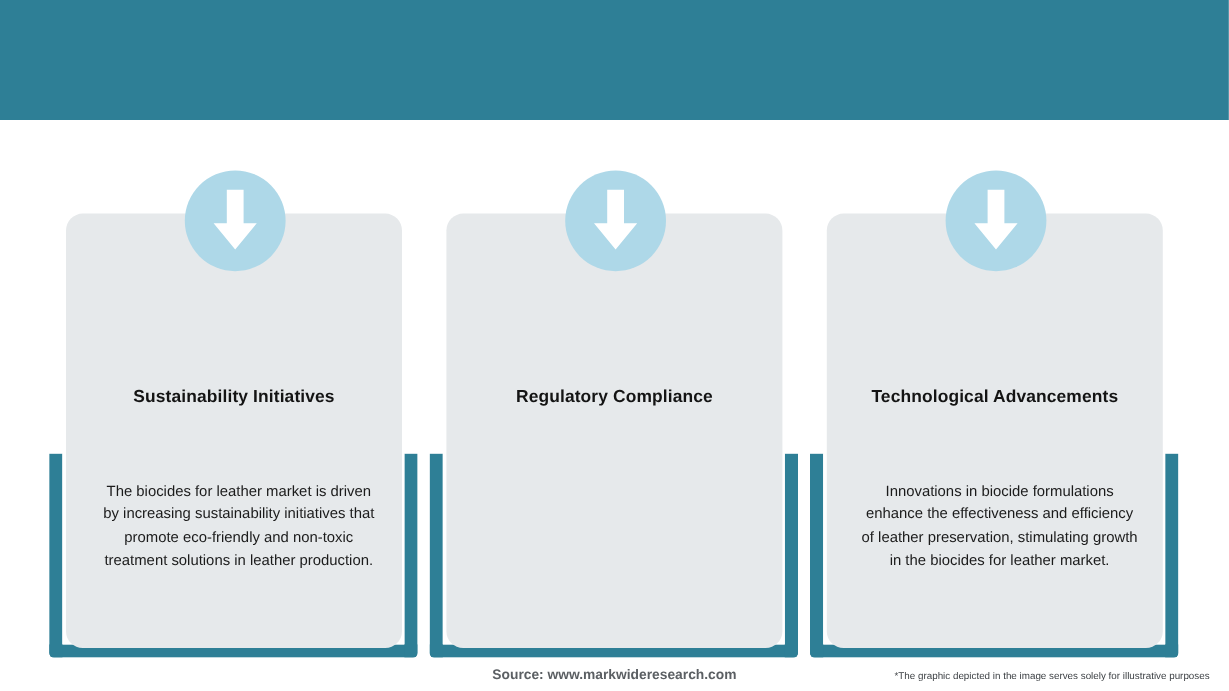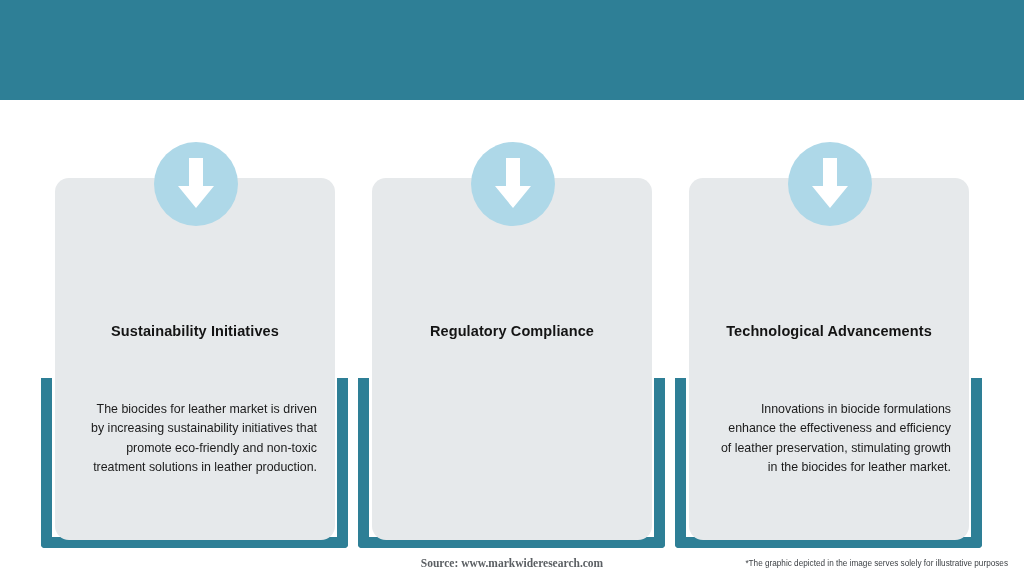--- a/index.html
+++ b/index.html
@@ -142,34 +142,33 @@
   }
 
   .card-body {
     position: absolute;
     left: 26px;
     right: 18px;
     top: 222px;
     font-size: 12.4px;
     line-height: 19.3px;
     color: #1b1b1b;
-    text-align: right;
+    text-align: center;
   }
 
   
   .source {
     position: absolute;
     left: 0;
     top: 557px;
     width: 1024px;
     text-align: center;
     font-size: 11.5px;
     font-weight: bold;
     color: #5b5f63;
-    font-family: Liberation Serif, serif;
   }
   .disclaimer {
     position: absolute;
     right: 16px;
     top: 559px;
     font-size: 8.2px;
     color: #3b3f43;
     white-space: nowrap;
   }
 </style>

